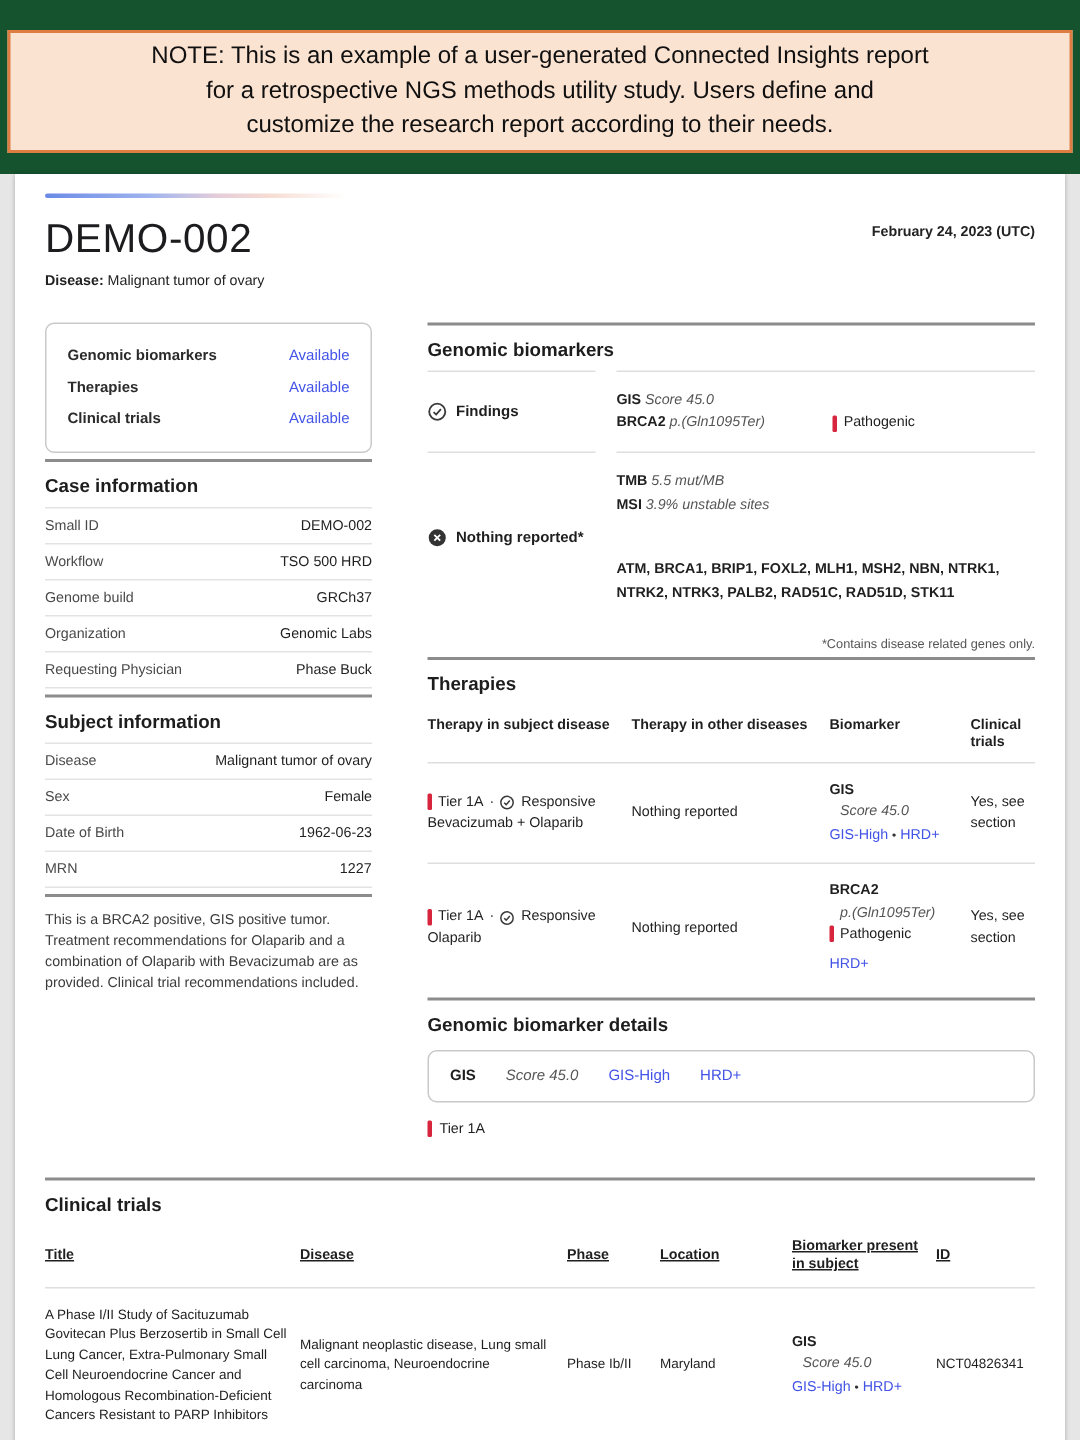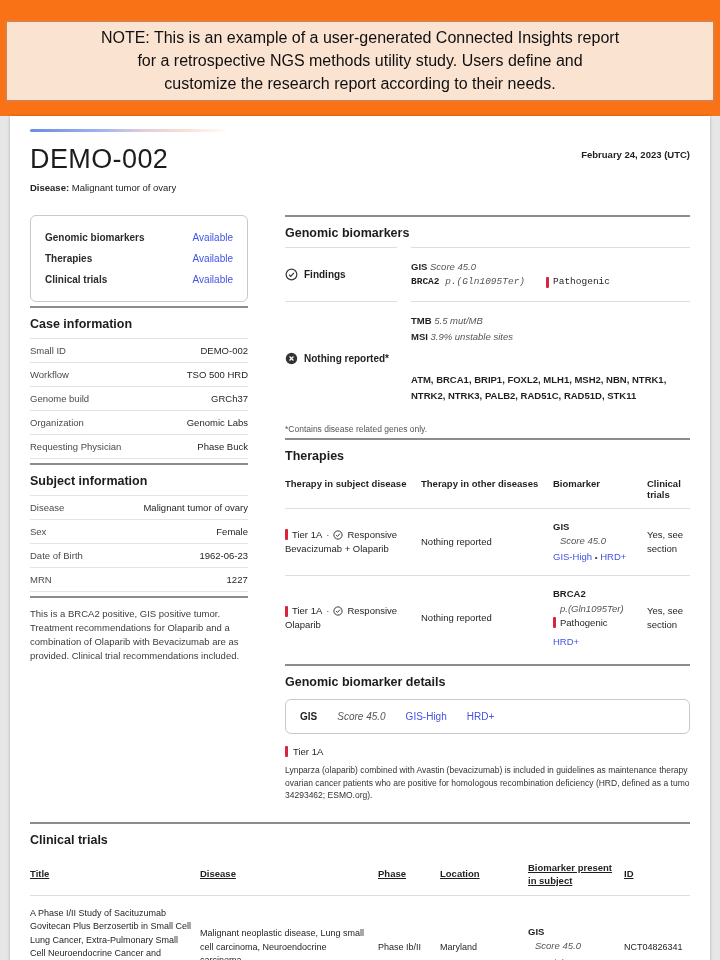--- a/index.html
+++ b/index.html
@@ -12,21 +12,21 @@
     --line-light: #e3e3e3;
     --box-border: #c9c9c9;
   }
   body {
     width: 720px;
     background: #ffffff;
     font-family: "Liberation Sans", "DejaVu Sans", sans-serif;
     color: var(--ink);
   }
   
-  .top-area { padding: 20px 5px 14px; background: #f97316; }
+  .top-area { padding: 20px 5px 14px; background: #14532d; }
   .note-banner {
     border: 2px solid #dd7d42;
     background: #fbe3d2;
     text-align: center;
     font-size: 16px;
     line-height: 1.45;
     padding: 4px 10px;
     color: #101010;
     white-space: pre-line;
   }
@@ -69,25 +69,25 @@
   .kv-value { color: var(--ink); text-align: right; }
   .kv-value.overflow { margin-right: -5px; }
   .summary-text { font-size: 9.5px; line-height: 1.5; color: #3c3c3c; }
   
   .gb-grid { display: grid; grid-template-columns: 112px 1fr; column-gap: 14px; }
   .gb-cell { border-top: 1px solid #dedede; padding: 11px 0; }
   .gb-label { display: flex; align-items: center; gap: 6px; font-weight: 700; font-size: 10px; }
   .gb-content { font-size: 9.5px; line-height: 1.65; }
   .ital { font-style: italic; color: #555; }
   .gene-bold { font-weight: 700; }
-  .findings-line2 { display: flex; align-items: center; font-family: Liberation Mono, monospace; }
+  .findings-line2 { display: flex; align-items: center; }
   .path-flag { margin-left: auto; margin-right: 80px; display: inline-flex; align-items: center; gap: 4px; }
   .red-bar { display: inline-block; width: 3px; height: 11px; background: var(--red); border-radius: 1px; flex: none; }
   .genes-list { font-weight: 700; margin-top: 28px; }
-  .footnote { font-size: 8.5px; color: #555; margin-top: 9px; }
+  .footnote { font-size: 8.5px; color: #555; margin-top: 9px; text-align: right; }
   
   .th-head, .th-row { display: grid; grid-template-columns: 128px 124px 86px 1fr; column-gap: 8px; font-size: 9.5px; }
   .th-head { font-weight: 700; padding: 8px 0; }
   .th-row { border-top: 1px solid #dedede; padding: 11px 0; align-items: center; line-height: 1.5; }
   .tier-line { display: flex; align-items: center; gap: 4px; }
   .dot-sep { color: #444; }
   .tag-link { color: var(--blue); text-decoration: none; cursor: pointer; }
   .bullet-sep { color: #333; font-size: 8px; }
   .bm-indent { padding-left: 7px; }
   .bm-tags { margin-top: 2px; }
@@ -326,23 +326,20 @@
           <div class="bio-box">
             <span class="gene-bold">GIS</span>
             <span class="ital">Score 45.0</span>
             <a class="tag-link">GIS-High</a>
             <a class="tag-link">HRD+</a>
           </div>
           <div class="tier-only">
             <span class="red-bar"></span>
             <span>Tier 1A</span>
           </div>
-          <div class="bio-desc">Lynparza (olaparib) combined with Avastin (bevacizumab) is included in guidelines as maintenance therapy
-ovarian cancer patients who are positive for homologous recombination deficiency (HRD, defined as a tumo
-34293462; ESMO.org).</div>
         </div>
 
       </div>
     </div>
 
     <div class="ct-section">
       <div class="section-title">Clinical trials</div>
 
       <div class="ct-head">
         <span>Title</span>

